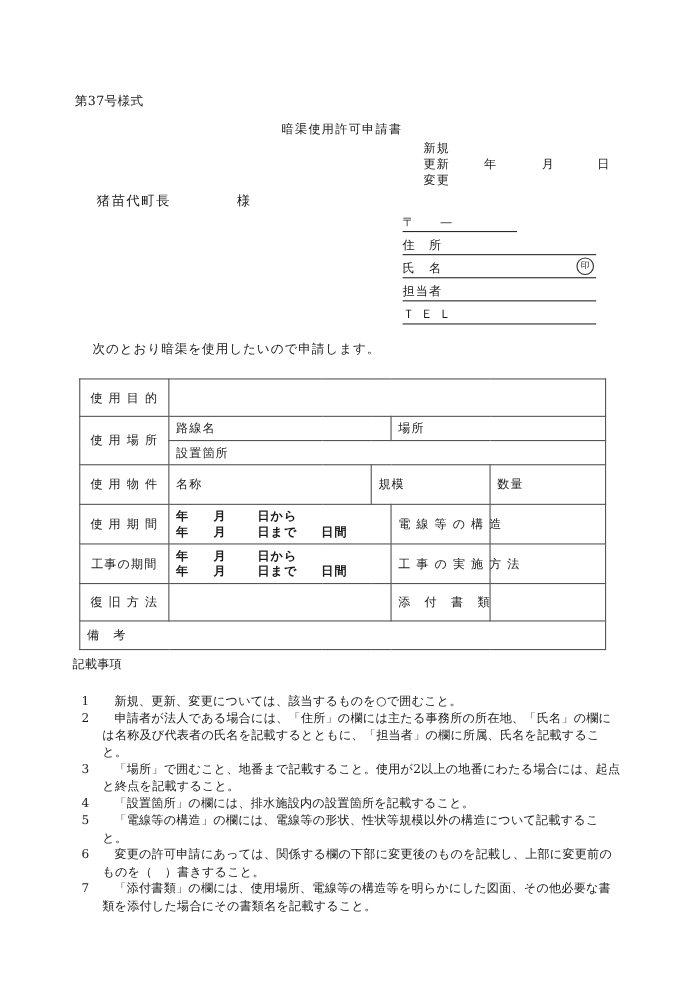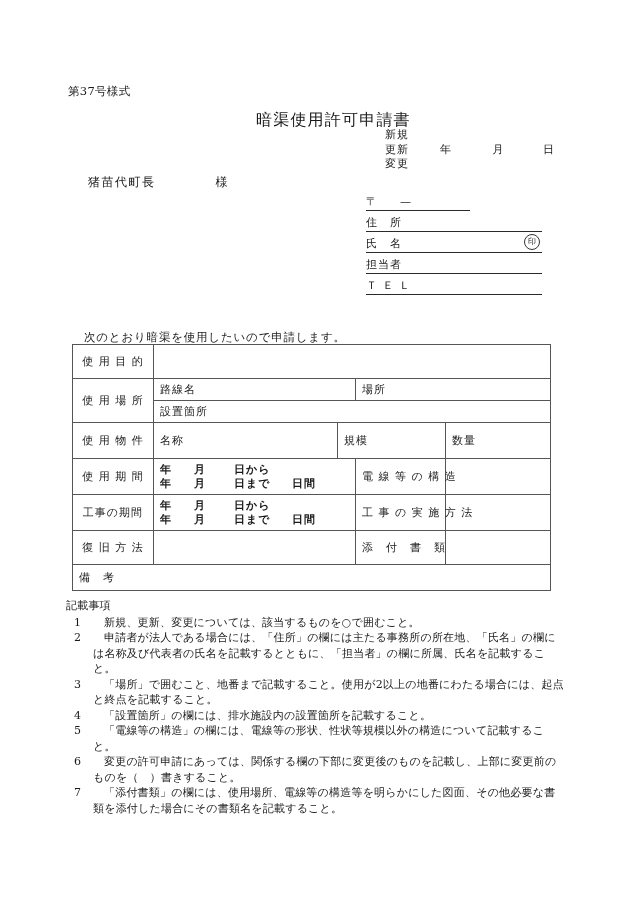--- a/index.html
+++ b/index.html
@@ -26,21 +26,21 @@
     position: absolute;
     left: 68px;
     top: 84px;
     font-size: 11.5px;
     letter-spacing: 0.3px;
   }
   .doc-title {
     position: absolute;
     left: 256px;
     top: 110px;
-    font-size: 16px;
+    font-size: 11px;
     letter-spacing: 1.2px;
   }
   .kind-block {
     position: absolute;
     left: 385px;
     top: 128px;
     font-size: 11px;
     line-height: 14.5px;
     letter-spacing: 1px;
   }
@@ -111,21 +111,21 @@
     border-radius: 50%;
     font-size: 8px;
     line-height: 13px;
     text-align: center;
     letter-spacing: 0;
   }
 
   .lead-text {
     position: absolute;
     left: 84px;
-    top: 330px;
+    top: 310px;
     font-size: 11.5px;
     letter-spacing: 0.8px;
   }
 
   
   table.form-table {
     position: absolute;
     left: 72px;
     top: 344px;
     width: 478px;
@@ -183,21 +183,22 @@
   .notes {
     position: absolute;
     left: 66px;
     top: 598px;
     width: 498px;
     font-size: 11px;
     line-height: 15.5px;
     letter-spacing: 0.2px;
   }
   .notes-title {
-    margin-bottom: 1px;
+    margin-bottom: 16px;
+    font-family: Liberation Mono, monospace;
   }
   .note-item {
     position: relative;
     padding-left: 27px;
     margin-bottom: 0;
     text-indent: 0;
   }
   .note-num {
     position: absolute;
     left: 8px;

